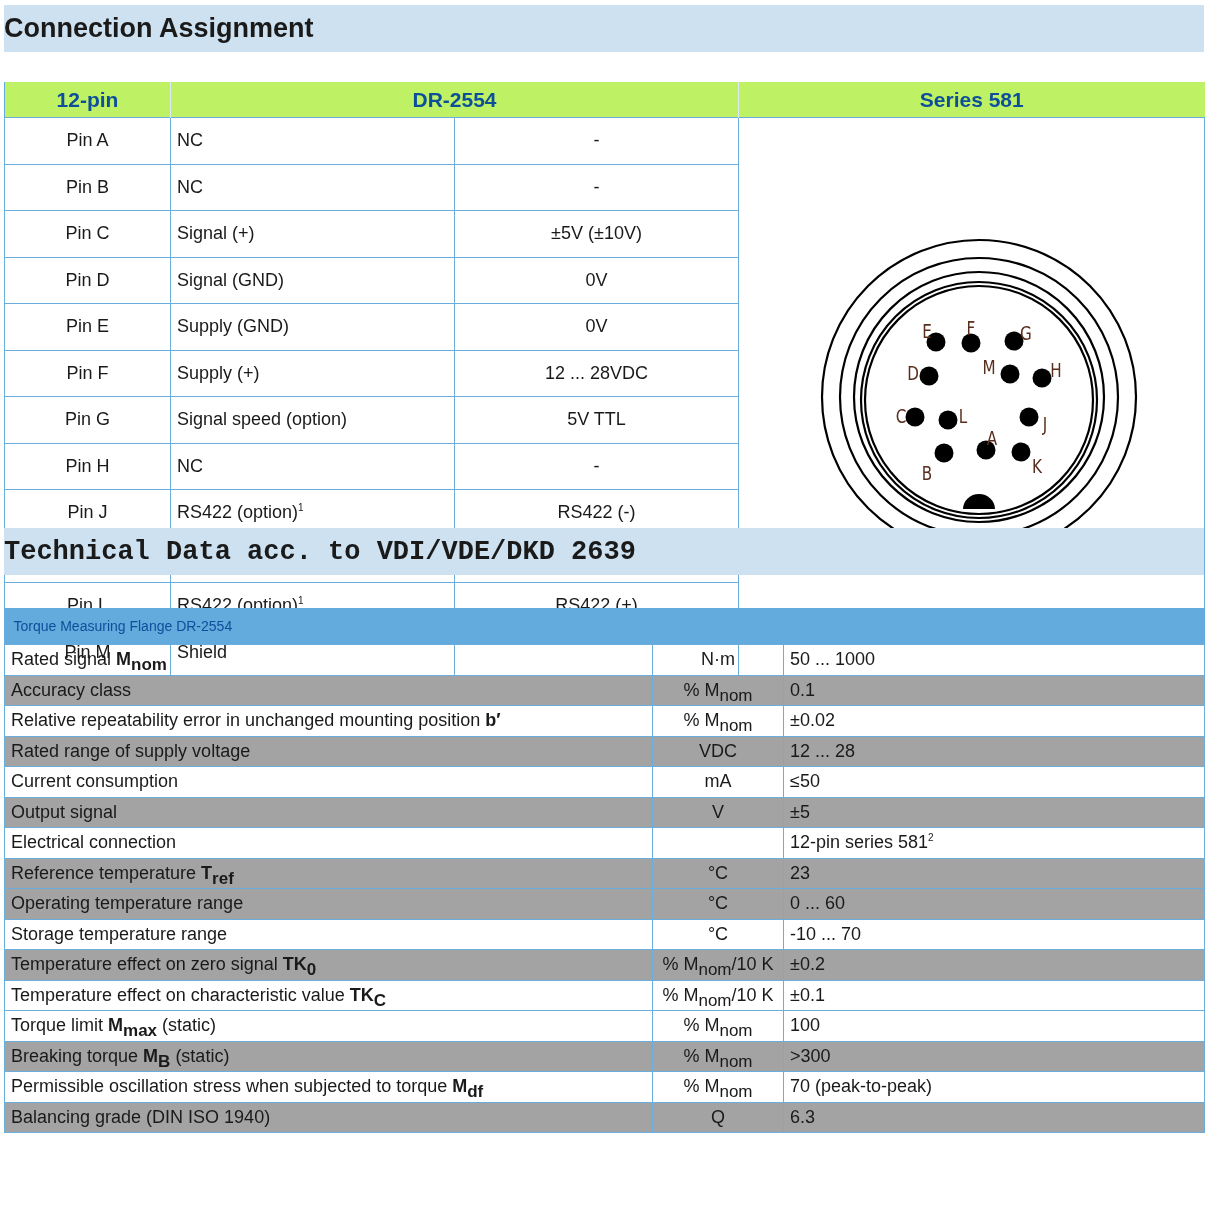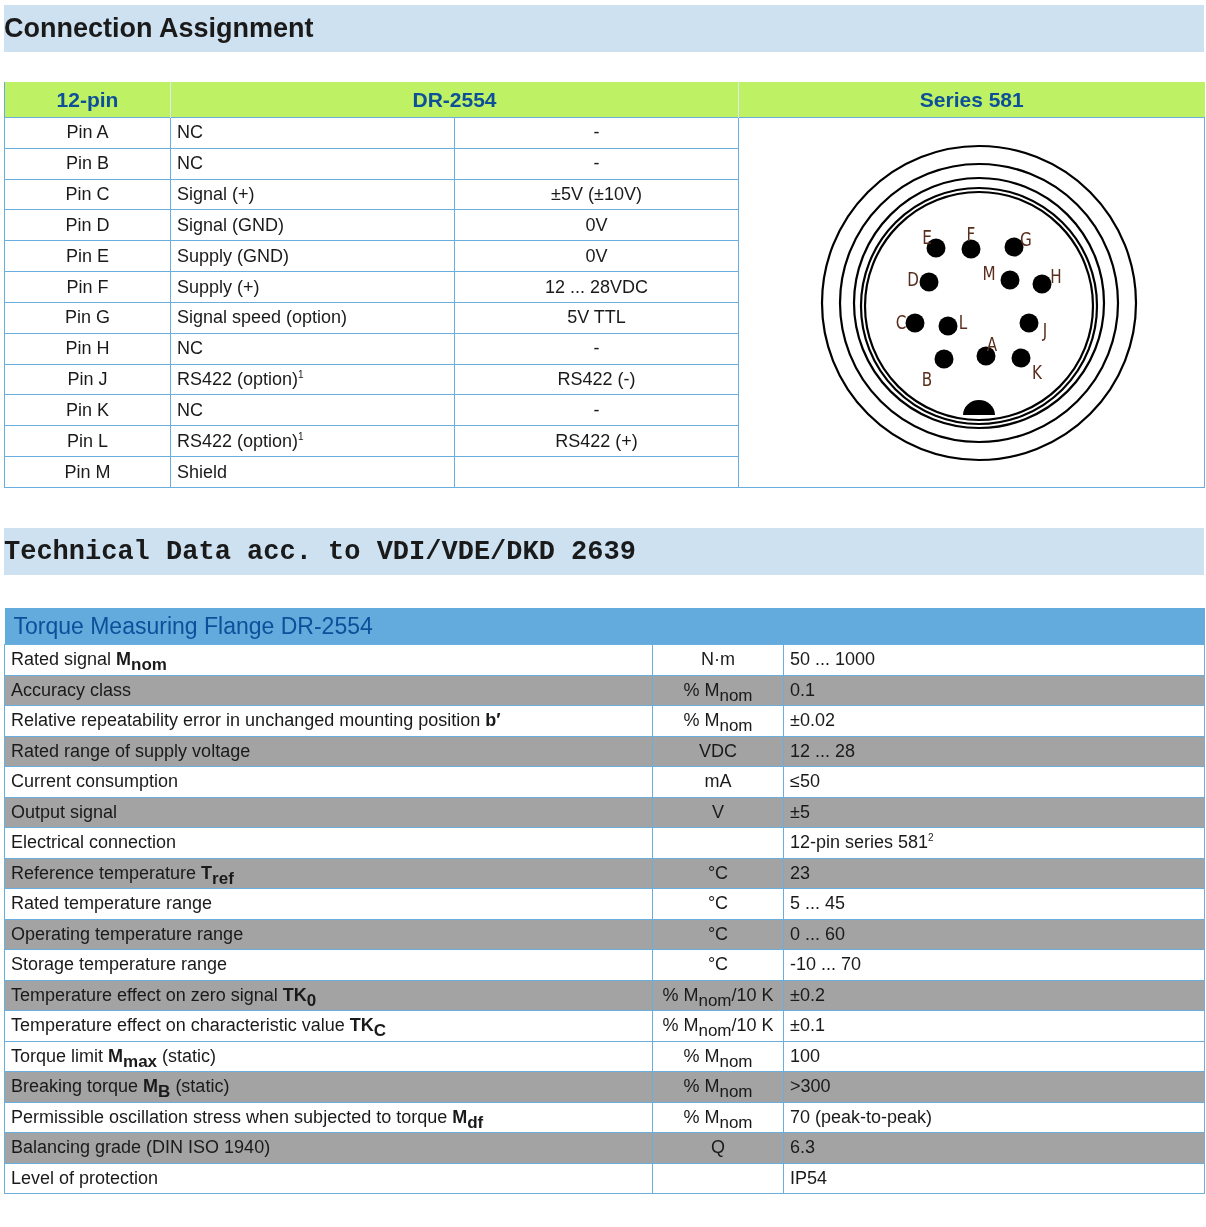--- a/index.html
+++ b/index.html
@@ -27,38 +27,38 @@
   table.conn col.c1 { width: 166px; }
   table.conn col.c2 { width: 284px; }
   table.conn col.c3 { width: 284px; }
   table.conn col.c4 { width: 466px; }
   table.conn th {
     background: #bef264; color: #0e4f9a; font-weight: bold; font-size: 21px;
     height: 35px; padding: 0; border-left: 1px solid #d9e9f5;
   }
   table.conn th:first-child { border-left: 1px solid #62abdc; }
   table.conn td {
-    height: 29.5px; padding: 0 6px; border: 1px solid #6aaede;
+    height: 29.5px; padding: 8px 6px; border: 1px solid #6aaede;
     white-space: nowrap;
   }
   table.conn td.pin { text-align: center; }
   table.conn td.val { text-align: center; }
   table.conn td.img { padding: 0; vertical-align: middle; text-align: center; }
   sup { font-size: 10px; vertical-align: 7px; line-height: 0; }
 
   
   table.tech {
     position: absolute; left: 4px; top: 608px; width: 1200px;
     border-collapse: collapse; table-layout: fixed; font-size: 18px;
   }
   table.tech col.d1 { width: 648px; }
   table.tech col.d2 { width: 131px; }
   table.tech col.d3 { width: 421px; }
   table.tech th {
-    background: #62abdc; color: #0e4f9a; font-weight: normal; font-size: 23px;
+    background: #62abdc; color: #0e4f9a; font-weight: normal; font-size: 14px;
     text-align: left; padding: 0 0 0 9px; height: 36px;
   }
   table.tech td {
     height: 29.5px; padding: 0 6px; border: 1px solid #6aaede; white-space: nowrap;
   }
   table.tech tr.shade td { background: #a3a3a3; }
   table.tech td.unit { text-align: center; padding: 0 2px; }
   .sub { font-size: 17px; vertical-align: -5px; line-height: 0; }
   .b { font-weight: bold; }
 
@@ -226,25 +226,20 @@
       <tr>
         <td><span>Electrical connection</span></td>
         <td class="unit"><span></span></td>
         <td><span>12-pin series 581</span><sup>2</sup></td>
       </tr>
       <tr class="shade">
         <td><span>Reference temperature </span><span class="b">T</span><span class="b sub">ref</span></td>
         <td class="unit"><span>°C</span></td>
         <td><span>23</span></td>
       </tr>
-      <tr>
-        <td><span>Rated temperature range</span></td>
-        <td class="unit"><span>°C</span></td>
-        <td><span>5 ... 45</span></td>
-      </tr>
       <tr class="shade">
         <td><span>Operating temperature range</span></td>
         <td class="unit"><span>°C</span></td>
         <td><span>0 ... 60</span></td>
       </tr>
       <tr>
         <td><span>Storage temperature range</span></td>
         <td class="unit"><span>°C</span></td>
         <td><span>-10 ... 70</span></td>
       </tr>
@@ -271,19 +266,14 @@
       <tr>
         <td><span>Permissible oscillation stress when subjected to torque </span><span class="b">M</span><span class="b sub">df</span></td>
         <td class="unit"><span>% M</span><span class="sub">nom</span></td>
         <td><span>70 (peak-to-peak)</span></td>
       </tr>
       <tr class="shade">
         <td><span>Balancing grade (DIN ISO 1940)</span></td>
         <td class="unit"><span>Q</span></td>
         <td><span>6.3</span></td>
       </tr>
-      <tr>
-        <td><span>Level of protection</span></td>
-        <td class="unit"><span></span></td>
-        <td><span>IP54</span></td>
-      </tr>
     </tbody>
 </table>
 
 </body></html>

